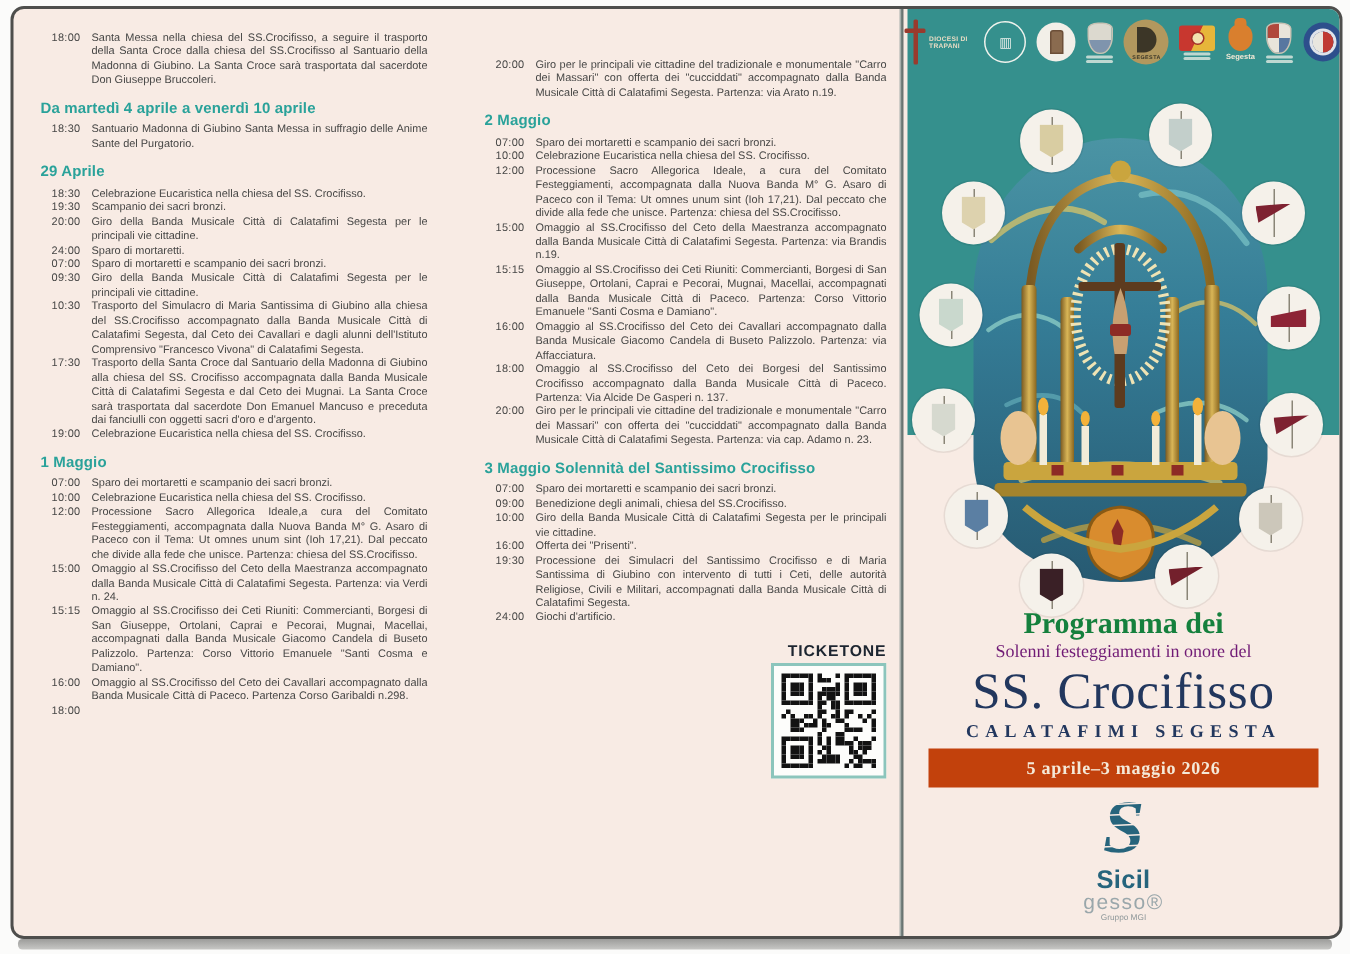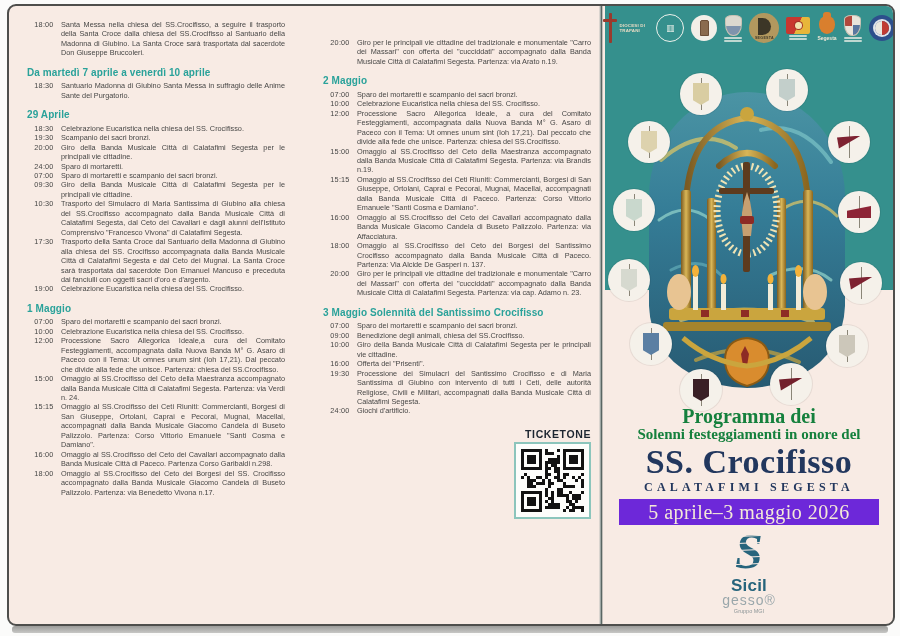--- a/index.html
+++ b/index.html
@@ -56,41 +56,41 @@
   .med .pole{position:absolute;left:50%;top:5px;width:1px;height:32px;background:#8a8577;}
   .med .bn{position:relative;z-index:1;}
   .bn.banner{width:16px;height:22px;clip-path:polygon(0 0,100% 0,100% 78%,50% 100%,0 78%);}
   .bn.pennant{width:24px;height:13px;clip-path:polygon(0 15%,100% 0,8% 100%);}
   .bn.flag{width:24px;height:12px;clip-path:polygon(0 40%,100% 0,100% 100%,0 100%);}
   
   .painting{position:absolute;left:36px;top:64px;}
   
   .tblock{position:absolute;left:0;top:402px;width:100%;text-align:center;font-family:"Liberation Serif",serif;}
   .t-pre1{color:#15803d;font-weight:bold;font-size:20px;line-height:17px;}
-  .t-pre2{color:#15803d;font-weight:bold;font-size:15px;line-height:18px;}
-  .t-main{color:#22375e;font-weight:bold;font-size:34px;line-height:34px;letter-spacing:.5px;margin-top:2px;}
+  .t-pre2{color:#701a75;font-weight:normal;font-size:12px;line-height:18px;}
+  .t-main{color:#22375e;font-weight:normal;font-size:34px;line-height:34px;letter-spacing:.5px;margin-top:2px;}
   .t-sub{color:#22375e;font-weight:bold;font-size:12px;letter-spacing:4.2px;line-height:14px;margin-top:1px;}
-  .t-dates{margin:5px 14px 0 14px;background:#6d28d9;color:#f4e9d8;font-weight:normal;font-size:20px;line-height:26px;letter-spacing:.5px;}
+  .t-dates{margin:5px 14px 0 14px;background:#c2410c;color:#f4e9d8;font-weight:bold;font-size:12px;line-height:26px;letter-spacing:.5px;}
   
   .sponsor{position:absolute;left:0;top:524px;width:100%;text-align:center;}
   .sp-name{font-family:"Liberation Sans",sans-serif;font-weight:bold;font-size:17px;line-height:16px;color:#26647c;letter-spacing:.2px;}
   .sp-name2{font-family:"Liberation Sans",sans-serif;font-size:14px;line-height:13px;color:#9aa7ab;letter-spacing:1px;}
   .sp-group{font-size:5.5px;color:#8e9799;margin-top:1px;}
 </style>
 </head>
 <body>
 
 <div class="sheet">
 
   <div class="column col1">
       <div class="event">
         <span class="t">18:00</span>
         <span class="x">Santa Messa nella chiesa del SS.Crocifisso, a seguire il trasporto della Santa Croce dalla chiesa del SS.Crocifisso al Santuario della Madonna di Giubino. La Santa Croce sarà trasportata dal sacerdote Don Giuseppe Bruccoleri.</span>
       </div>
-      <div class="heading">Da martedì 7 aprile a venerdì 10 aprile</div>
+      <div class="heading">Da martedì 4 aprile a venerdì 10 aprile</div>
       <div class="event">
         <span class="t">18:30</span>
         <span class="x">Santuario Madonna di Giubino Santa Messa in suffragio delle Anime Sante del Purgatorio.</span>
       </div>
       <div class="heading">29 Aprile</div>
       <div class="event">
         <span class="t">18:30</span>
         <span class="x">Celebrazione Eucaristica nella chiesa del SS. Crocifisso.</span>
       </div>
       <div class="event">
@@ -145,21 +145,20 @@
       <div class="event">
         <span class="t">15:15</span>
         <span class="x">Omaggio al SS.Crocifisso dei Ceti Riuniti: Commercianti, Borgesi di San Giuseppe, Ortolani, Caprai e Pecorai, Mugnai, Macellai, accompagnati dalla Banda Musicale Giacomo Candela di Buseto Palizzolo. Partenza: Corso Vittorio Emanuele "Santi Cosma e Damiano".</span>
       </div>
       <div class="event">
         <span class="t">16:00</span>
         <span class="x">Omaggio al SS.Crocifisso del Ceto dei Cavallari accompagnato dalla Banda Musicale Città di Paceco. Partenza Corso Garibaldi n.298.</span>
       </div>
       <div class="event">
         <span class="t">18:00</span>
-        <span class="x">Omaggio al SS.Crocifisso del Ceto dei Borgesi del SS. Crocifisso accompagnato dalla Banda Musicale Giacomo Candela di Buseto Palizzolo. Partenza: via Benedetto Vivona n.17.</span>
       </div>
     </div>
   <div class="column col2">
   <div class="event">
         <span class="t">20:00</span>
         <span class="x">Giro per le principali vie cittadine del tradizionale e monumentale "Carro dei Massari" con offerta dei "cucciddati" accompagnato dalla Banda Musicale Città di Calatafimi Segesta. Partenza: via Arato n.19.</span>
       </div>
       <div class="heading">2 Maggio</div>
       <div class="event">
         <span class="t">07:00</span>

